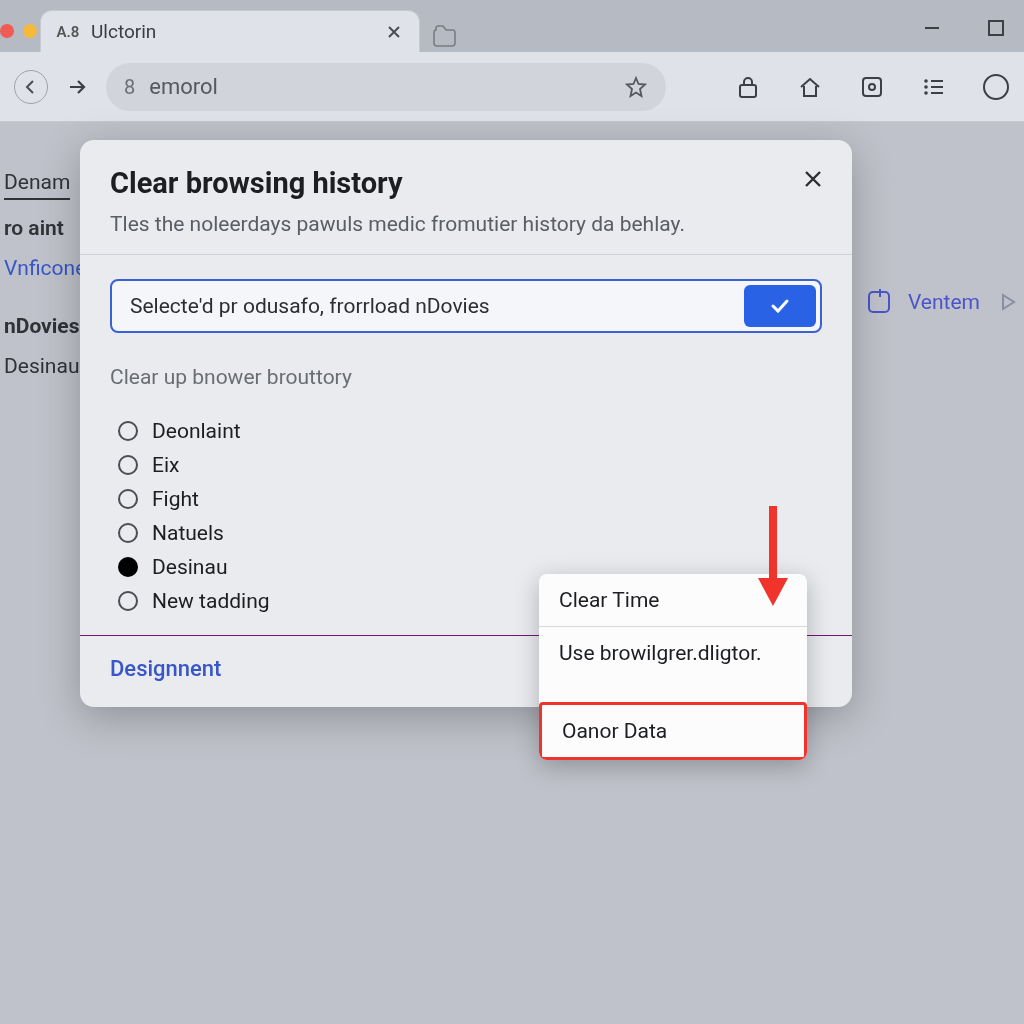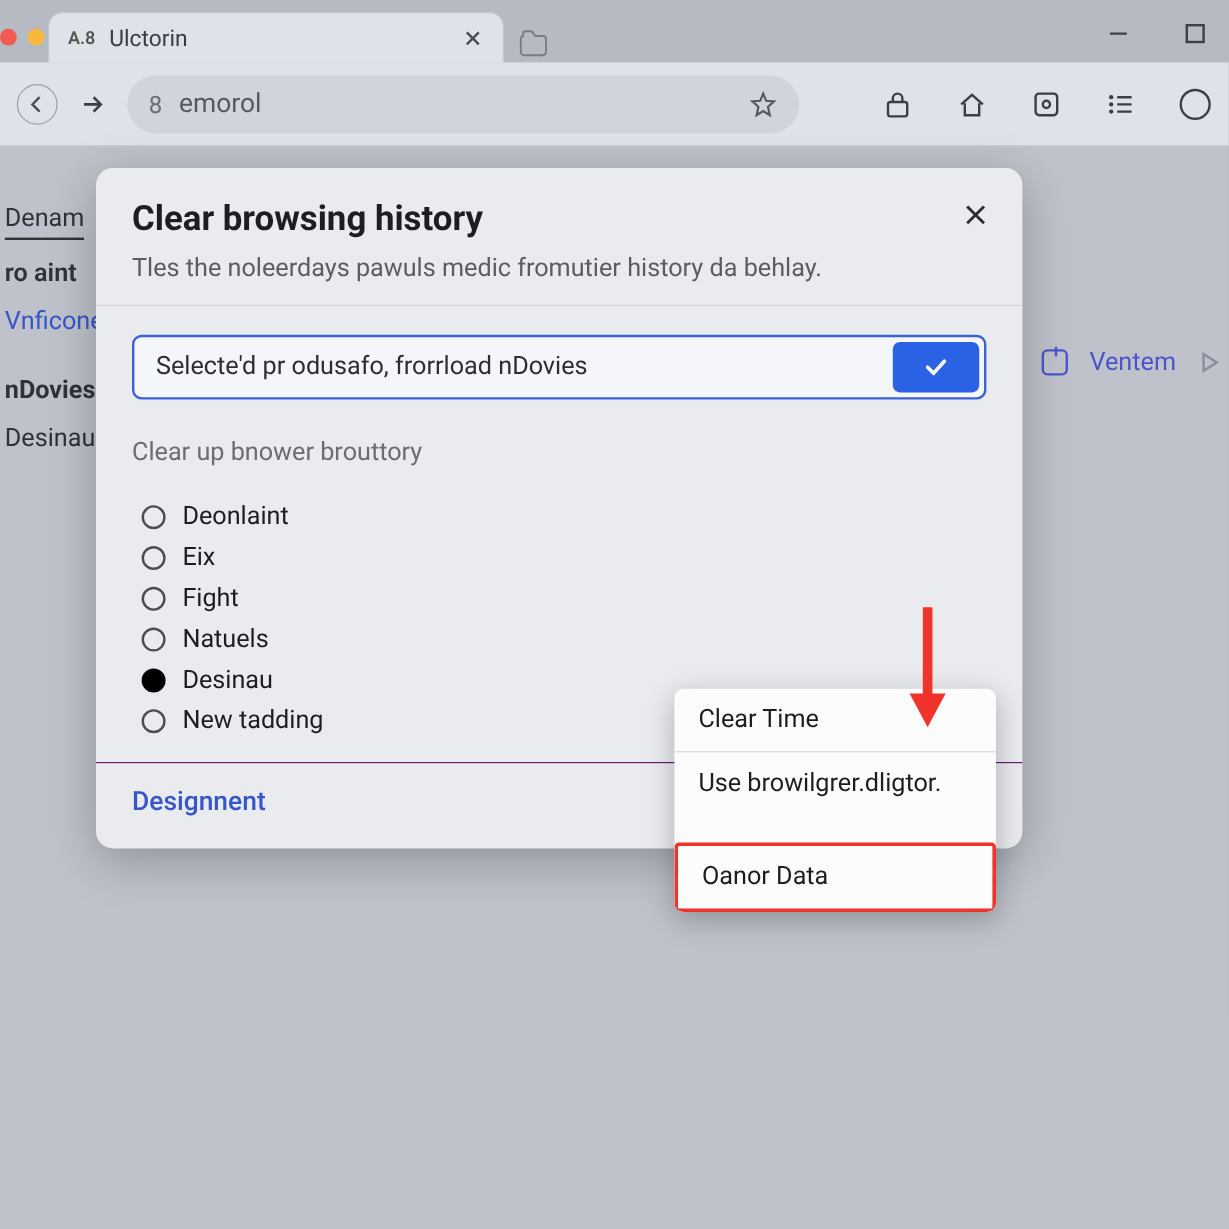--- a/index.html
+++ b/index.html
@@ -53,21 +53,21 @@
   .select-confirm { width:72px; background:#2a62e6; display:flex; align-items:center; justify-content:center; color:white; border-radius:6px; margin:4px;}
   .section-label { font-size:21px; color:#6a6d73; margin:32px 0 30px 0; }
   .radio-list { display:flex; flex-direction:column; gap:10px; padding-left:8px;}
   .radio-item { display:flex; align-items:center; gap:14px; font-size:21px; color:#1c1e21; cursor:pointer;}
   .radio { width:20px; height:20px; border:2px solid #4a4d52; border-radius:50%; flex-shrink:0; position:relative;}
   .radio.checked { background:#000; border-color:#000;}
   .dialog-footer { padding: 20px 30px 26px 30px; border-top:1px solid #701a75;}
   .dialog-footer-link { color:#3656c9; font-size:22px; font-weight:500;}
 
   
-  .context-menu { position:absolute; top:574px; left:562px; width:268px; background:#fcfcfd; border-radius:8px; box-shadow:0 6px 24px rgba(0,0,0,0.25); overflow:hidden; z-index:50;}
+  .context-menu { position:absolute; top:574px; left:539px; width:268px; background:#fcfcfd; border-radius:8px; box-shadow:0 6px 24px rgba(0,0,0,0.25); overflow:hidden; z-index:50;}
   .cm-item { padding:14px 20px; font-size:21px; color:#1c1e21; cursor:pointer; }
   .cm-divider { height:1px; background:#d6d8dd; }
   .cm-highlight { border:3.5px solid #f0332b; border-radius:4px;margin-top:23px;}
 
   
   .red-arrow { position:absolute; top:498px; left:748px; z-index:60; }
 
   svg { display:block; }
 </style>
 </head>

